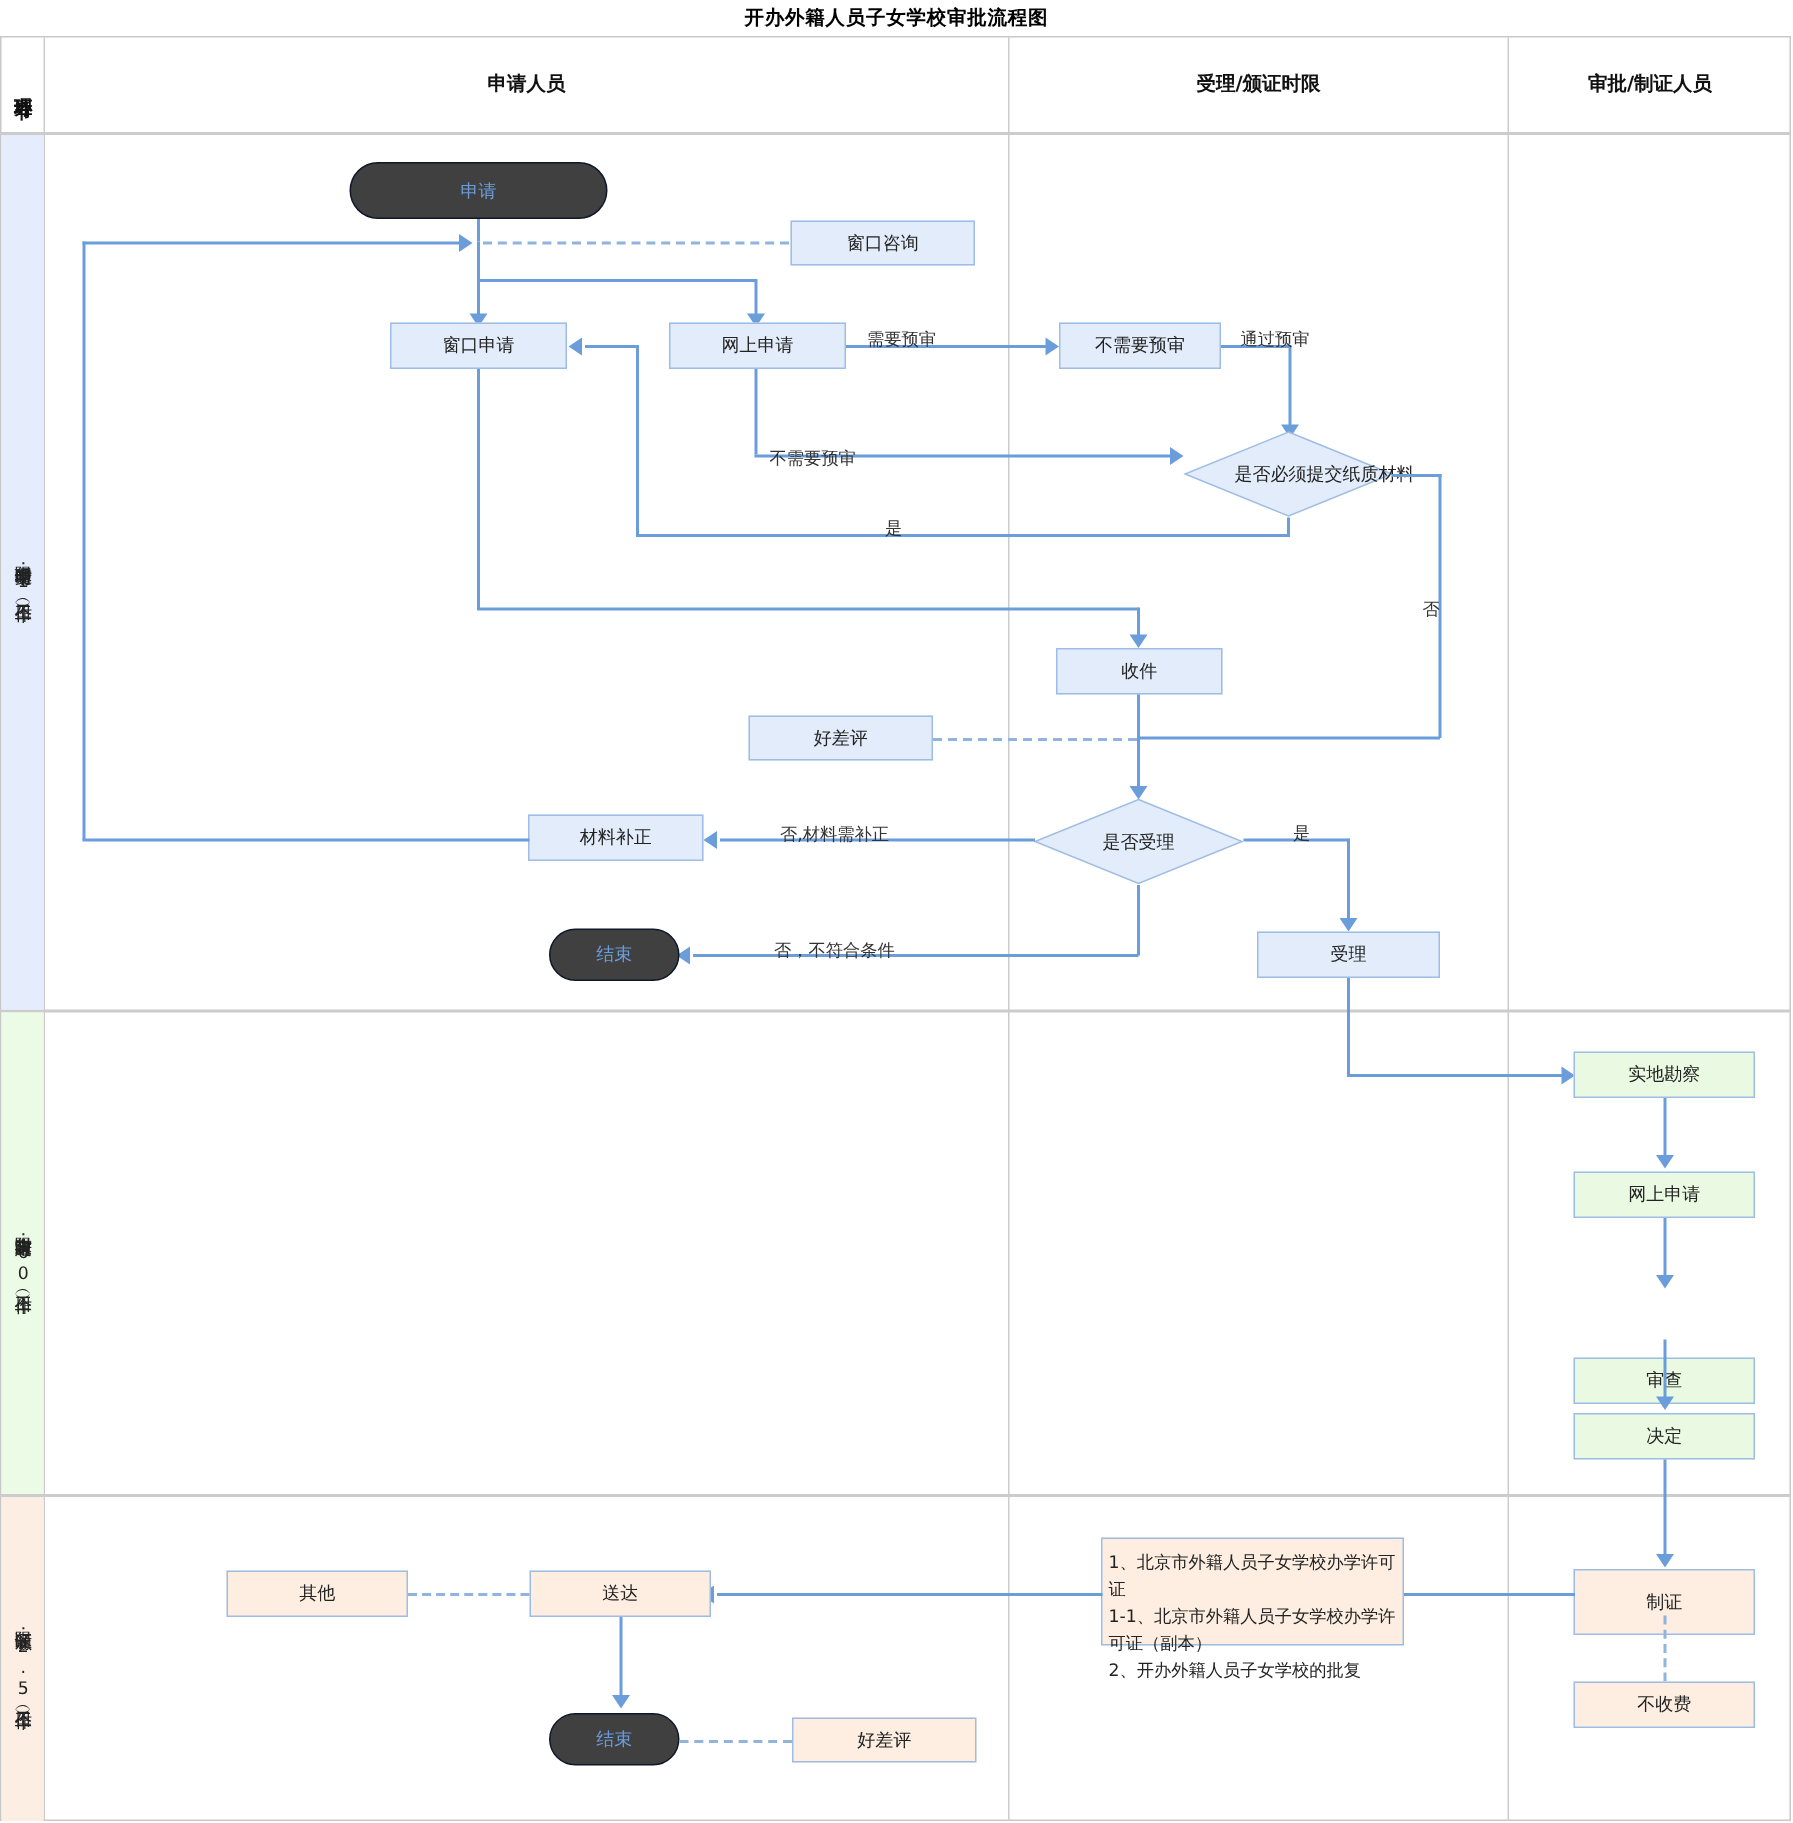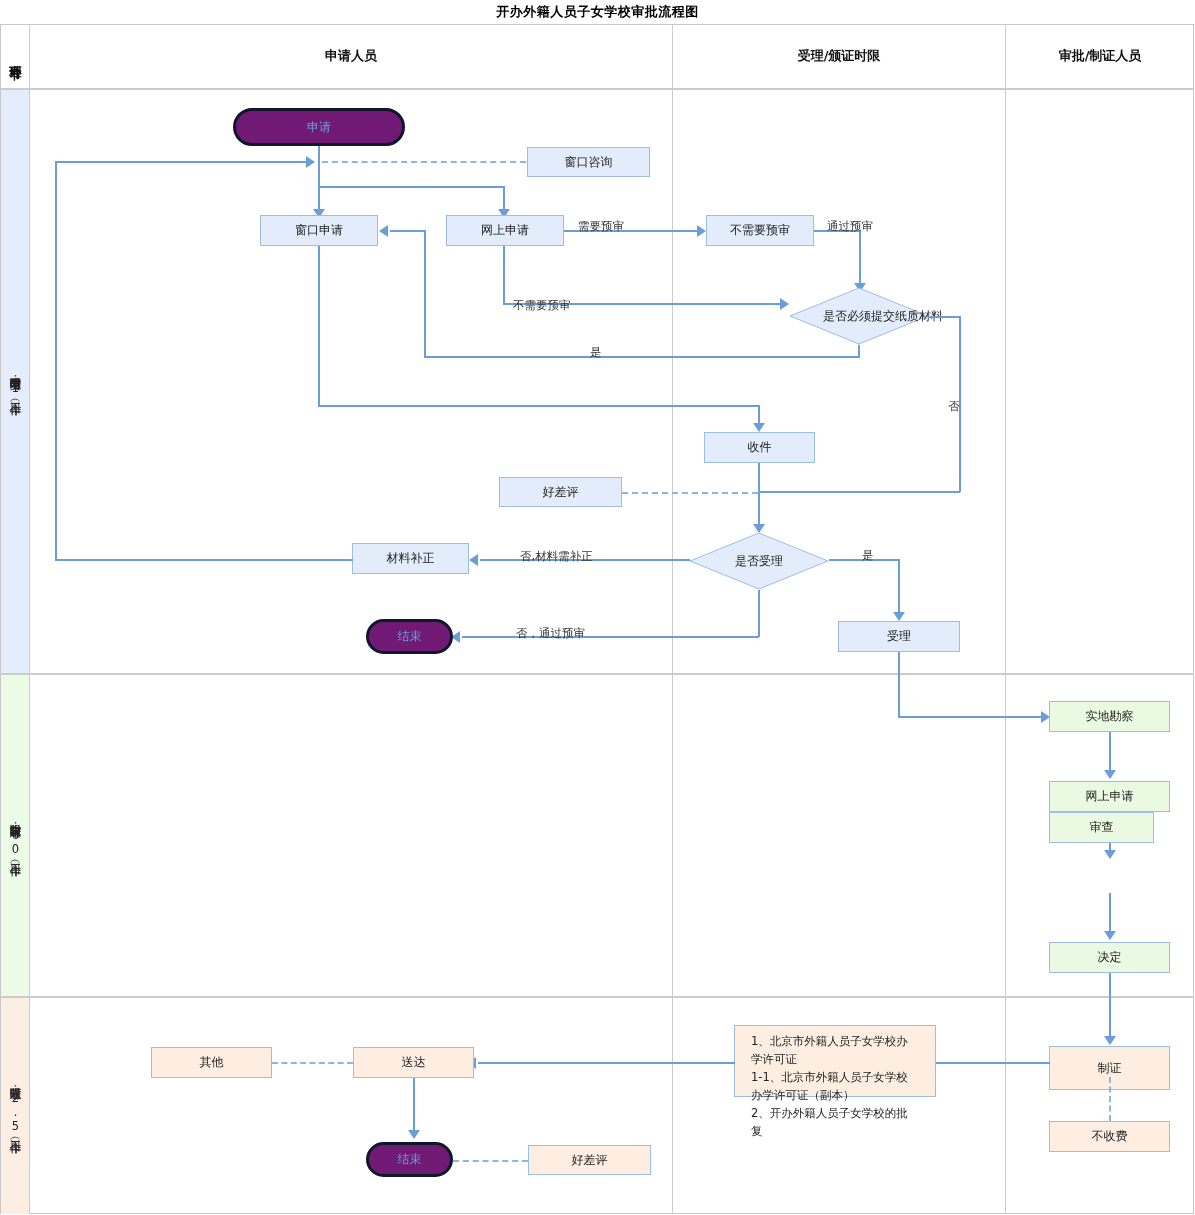--- a/index.html
+++ b/index.html
@@ -33,23 +33,23 @@
   .stage-1{background:#e5ecfb;}
   .stage-2{background:#ecfbe5;}
   .stage-3{background:#fdeee3;}
 
   
   .node{position:absolute;box-sizing:border-box;display:flex;align-items:center;
         justify-content:center;text-align:center;font-size:12px;line-height:15px;}
   .n-blue{background:#e3ecfa;border:1px solid #9dbde4;color:#222;}
   .n-green{background:#eafae2;border:1px solid #9dbde4;color:#222;}
   .n-peach{background:#fdeee1;border:1px solid #9dbde4;color:#222;}
-  .n-term{background:#701a75;border:3px solid #0f172a;border-radius:22px;color:#6b9ddb;}
+  .n-term{background:#404040;border:1px solid #0f172a;border-radius:22px;color:#6b9ddb;}
   .n-doc{background:#fdeee1;border:1px solid #9dbde4;color:#222;font-size:11.5px;
-         line-height:18px;text-align:left;padding:6px 16px;display:block;}
+         line-height:18px;text-align:left;padding:6px 4px;display:block;}
 
   .diamond-wrap{position:absolute;}
   .diamond-wrap svg{display:block;}
   .diamond-lbl{position:absolute;left:0;top:0;width:100%;height:100%;
                display:flex;align-items:center;justify-content:center;
                text-align:center;font-size:12px;line-height:15px;color:#222;}
 
   
   .cn{position:absolute;background:#6b9ddb;}
   .ch{height:1.6px;}
@@ -175,36 +175,36 @@
 
   <div class="cn ch" style="left:829px;top:559px;width:70px;"></div>
   <div class="cn cv" style="left:898px;top:559px;height:57px;"></div>
   <div class="arrow ar-d" style="left:893px;top:612px;"></div>
   <div class="elbl" style="left:862px;top:548px;">是</div>
   <div class="node n-blue" style="left:838px;top:621px;width:122px;height:31px;">受理</div>
 
   <div class="cn cv" style="left:758px;top:590px;height:47px;"></div>
   <div class="cn ch" style="left:462px;top:636px;width:297px;"></div>
   <div class="arrow ar-l" style="left:451px;top:631px;"></div>
-  <div class="elbl" style="left:516px;top:626px;">否，通过预审</div>
+  <div class="elbl" style="left:516px;top:626px;">否，不符合条件</div>
   <div class="node n-term" style="left:366px;top:619px;width:87px;height:35px;">结束</div>
 
   <div class="cn cv" style="left:898px;top:652px;height:65px;"></div>
   <div class="cn ch" style="left:898px;top:716px;width:150px;"></div>
   <div class="arrow ar-r" style="left:1041px;top:711px;"></div>
 
   <div class="node n-green" style="left:1049px;top:701px;width:121px;height:31px;">实地勘察</div>
   <div class="cn cv" style="left:1109px;top:732px;height:42px;"></div>
   <div class="arrow ar-d" style="left:1104px;top:770px;"></div>
 
   <div class="node n-green" style="left:1049px;top:781px;width:121px;height:31px;">网上申请</div>
   <div class="cn cv" style="left:1109px;top:812px;height:42px;"></div>
   <div class="arrow ar-d" style="left:1104px;top:850px;"></div>
 
-  <div class="node n-green" style="left:1049px;top:812px;width:105px;height:31px;">审查</div>
+  <div class="node n-green" style="left:1049px;top:905px;width:121px;height:31px;">审查</div>
   <div class="cn cv" style="left:1109px;top:893px;height:42px;"></div>
   <div class="arrow ar-d" style="left:1104px;top:931px;"></div>
 
   <div class="node n-green" style="left:1049px;top:942px;width:121px;height:31px;">决定</div>
 
   <div class="cn cv" style="left:1109px;top:973px;height:67px;"></div>
   <div class="arrow ar-d" style="left:1104px;top:1036px;"></div>
   <div class="node n-peach" style="left:1049px;top:1046px;width:121px;height:44px;">制证</div>
 
   <div class="dash-v" style="left:1109px;top:1077px;height:44px;"></div>

